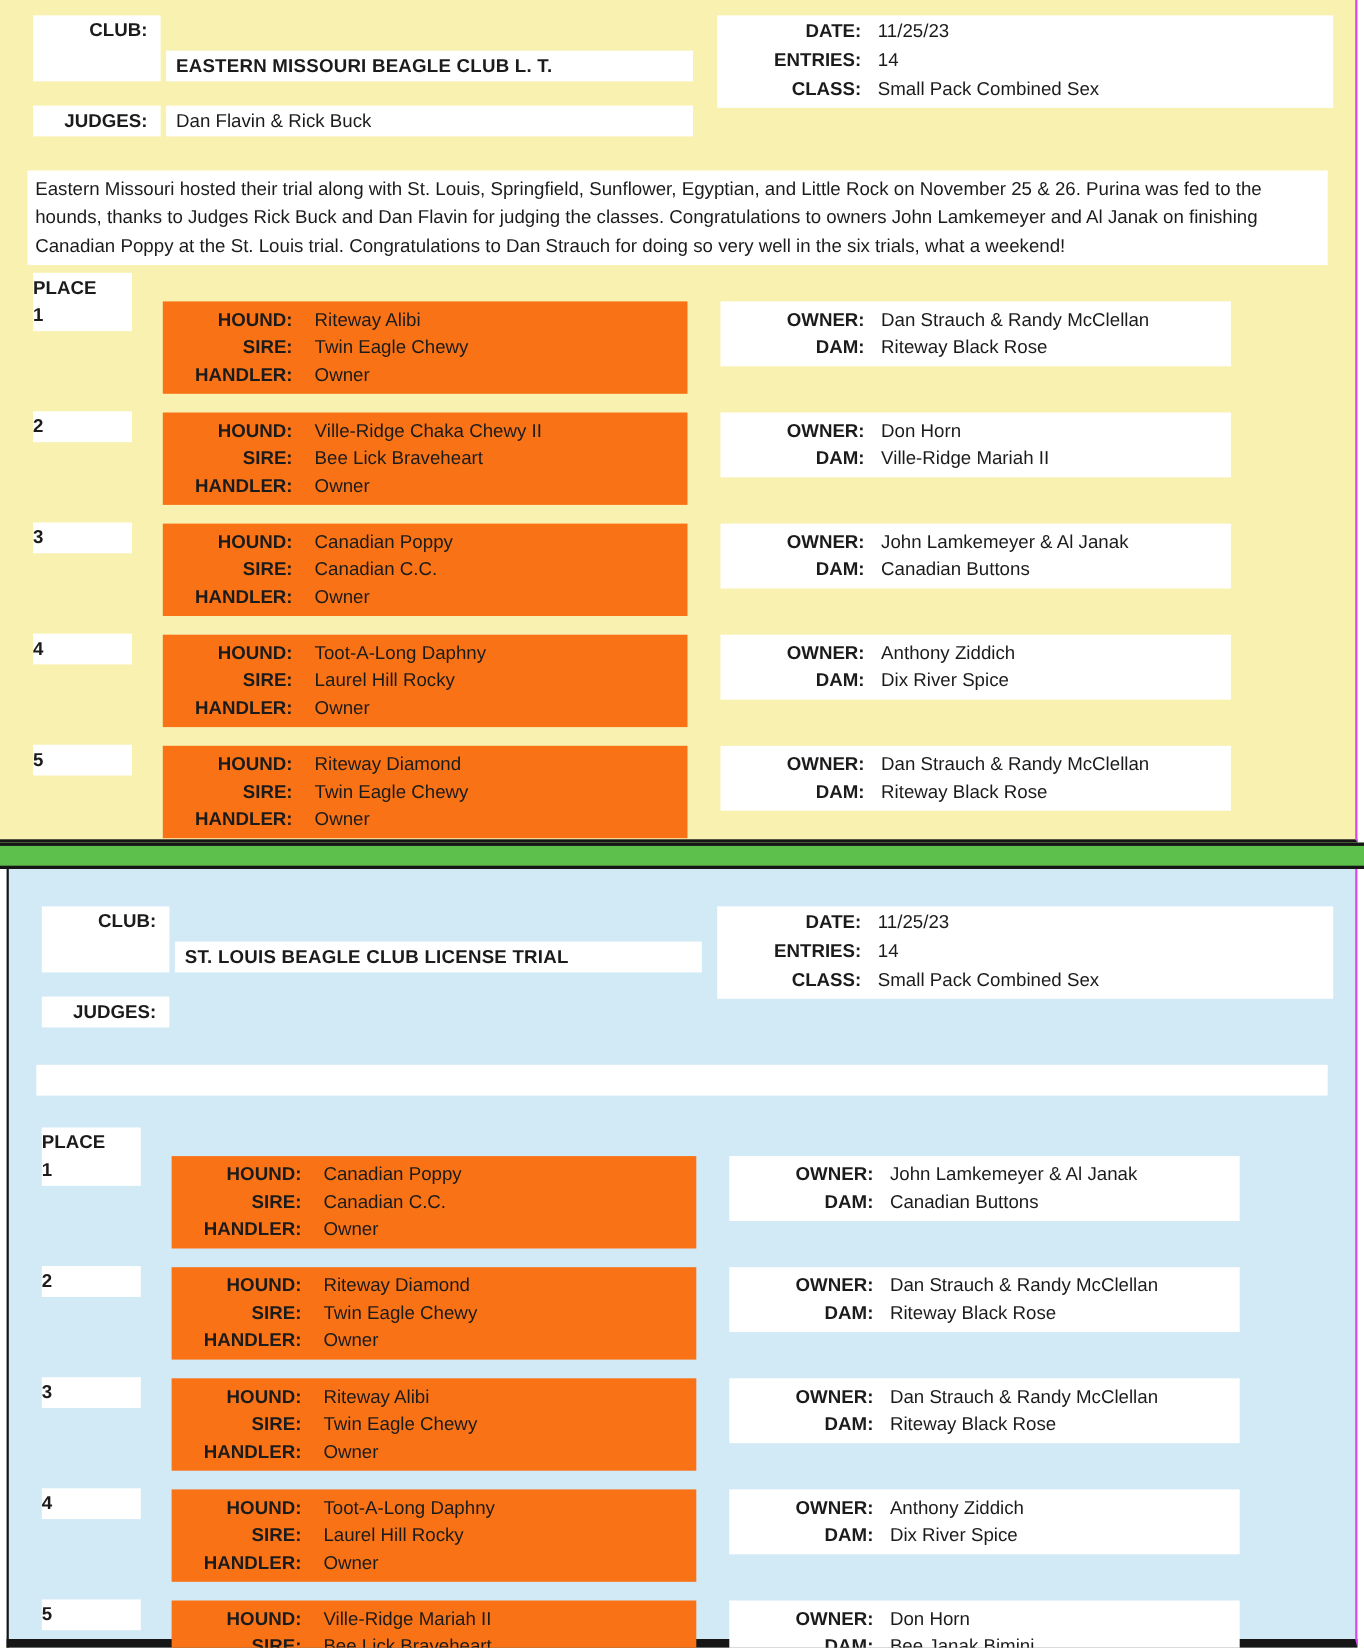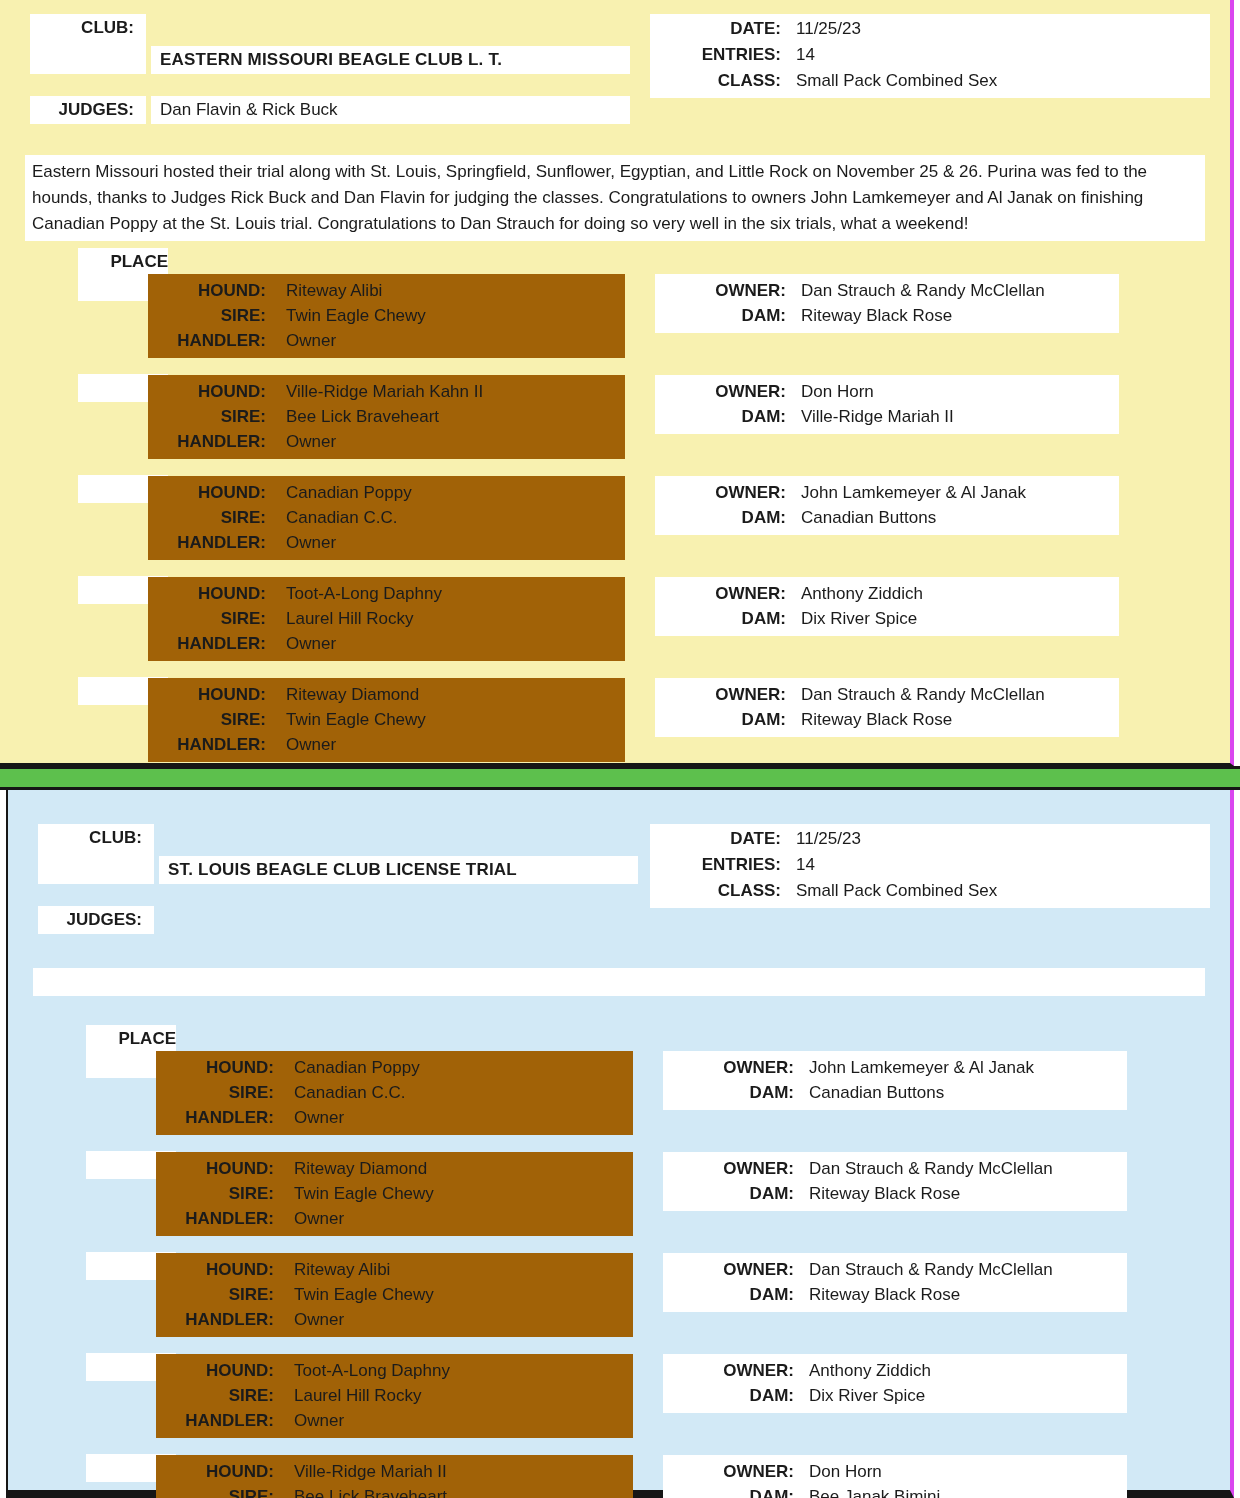--- a/index.html
+++ b/index.html
@@ -8,21 +8,21 @@
     font-family: "Liberation Sans", "DejaVu Sans", sans-serif;
     font-size: 17px;
     color: #1b1b1b;
     background: #ffffff;
     width: 1240px;
     height: 1498px;
     overflow: hidden;
   }
   .panel {
     width: 1234px;
-    border-right: 4px solid #d946ef;
+    border-right: 2px solid #d946ef;
   }
   .panel.yellow {
     background: #f8f1b0;
     height: 766px;
     border-bottom: 3px solid #161616;
   }
   .panel.blue {
     background: #d2e9f6;
     height: 708px;
     margin-left: 6px;
@@ -60,29 +60,29 @@
     background: #fff; margin: 9px 25px 0 25px;
     padding: 4px 10px 4px 7px; line-height: 26px; min-height: 28px;
   }
   .blue .desc { margin-top: 12px; }
   
   .places { margin-top: 33px; }
   .blue .places { margin-top: 55px; }
   .place-entry { position: relative; height: 101px; }
   .place-box {
     position: absolute; left: 30px; top: -1px; width: 90px;
-    background: #fff; text-align: right; font-weight: 700;
-    line-height: 25px; padding: 1px 0 2px 0; margin-left: 48px;
+    background: #fff; text-align: left; font-weight: 700;
+    line-height: 25px; padding: 1px 0 2px 0;
   }
   .place-word { display: none; }
   .place-box.with-word { top: -26px; }
   .place-box.with-word .place-word { display: block; }
   .hound-box {
     position: absolute; left: 148px; top: 0; width: 477px;
-    background: #a16207; padding: 4px 0 5px 0;
+    background: #f97316; padding: 4px 0 5px 0;
   }
   .owner-box {
     position: absolute; left: 655px; top: 0; width: 464px;
     background: #fff; padding: 4px 0 5px 0;
   }
   .detail-row { display: flex; line-height: 25px; }
   .dlbl { text-align: right; font-weight: 700; flex: none; }
   .hound-box .dlbl { width: 118px; }
   .hound-box .dval { padding-left: 20px; }
   .owner-box .dlbl { width: 131px; }
@@ -152,21 +152,21 @@
   </div>
 
   <div class="place-entry">
     <div class="place-box">
 
       <div class="place-num">2</div>
     </div>
     <div class="hound-box">
       <div class="detail-row">
         <span class="dlbl">HOUND:</span>
-        <span class="dval">Ville-Ridge Mariah Kahn II</span>
+        <span class="dval">Ville-Ridge Chaka Chewy II</span>
       </div>
       <div class="detail-row">
         <span class="dlbl">SIRE:</span>
         <span class="dval">Bee Lick Braveheart</span>
       </div>
       <div class="detail-row">
         <span class="dlbl">HANDLER:</span>
         <span class="dval">Owner</span>
       </div>
     </div>

